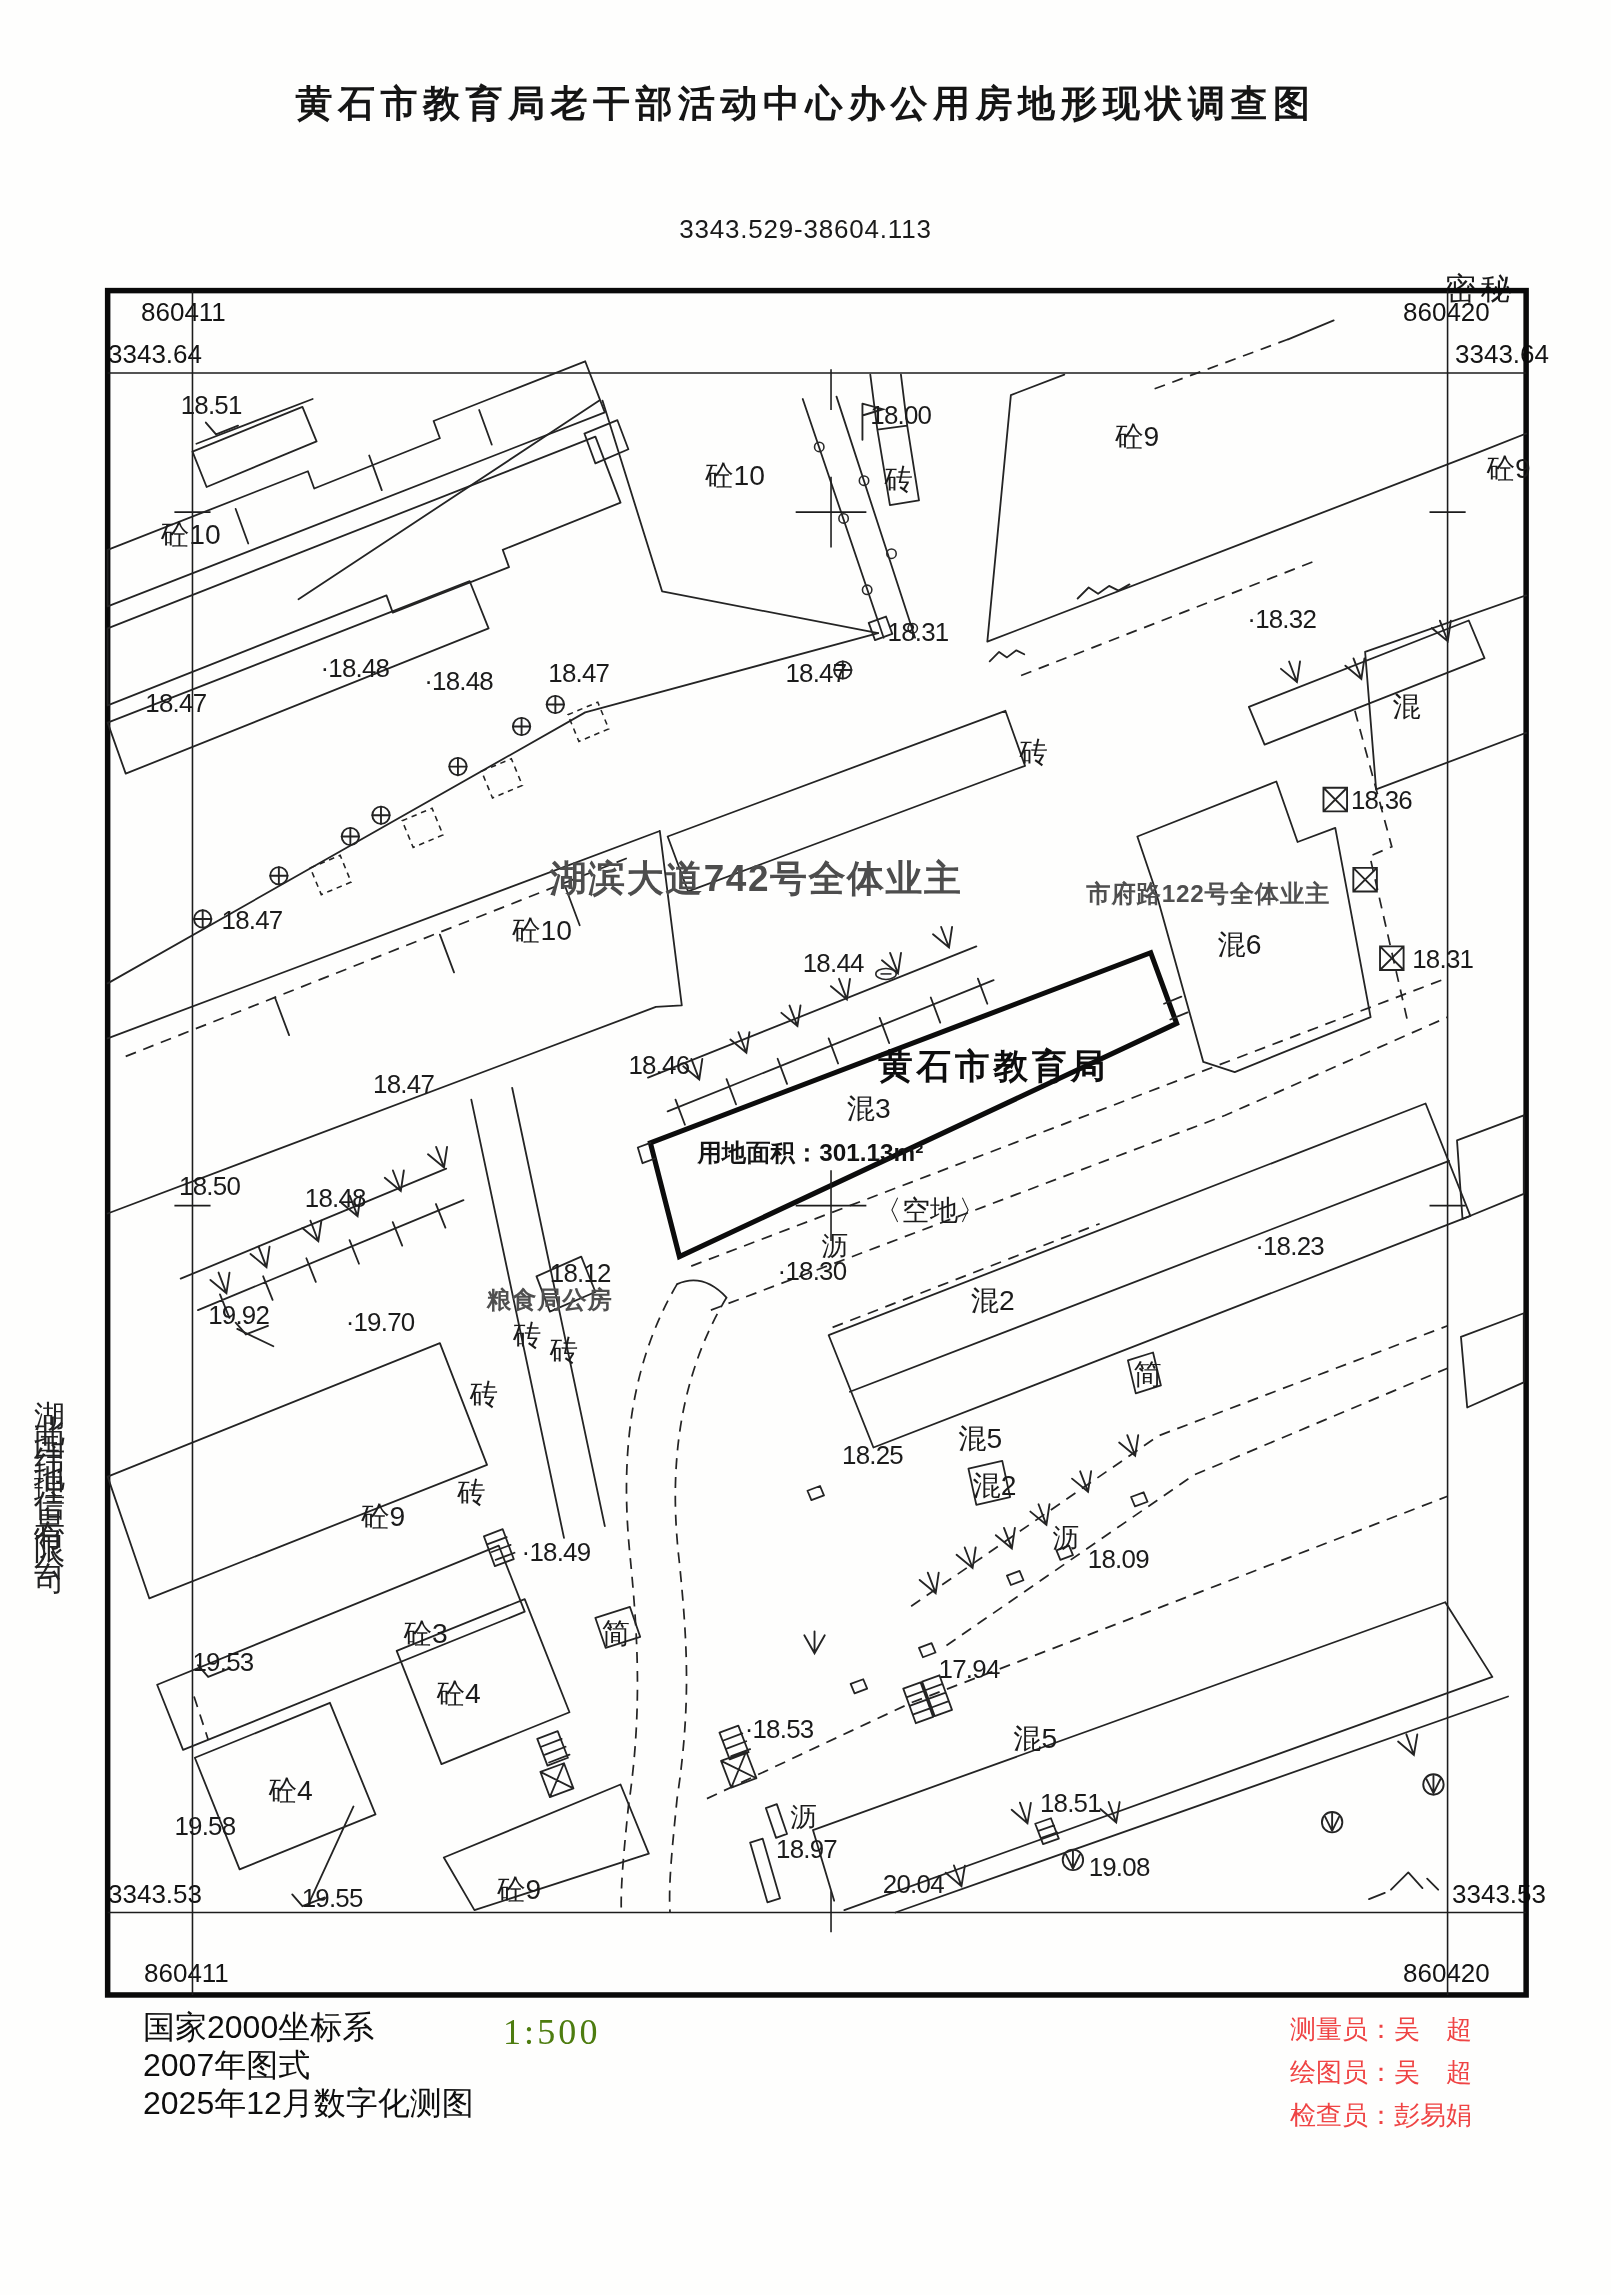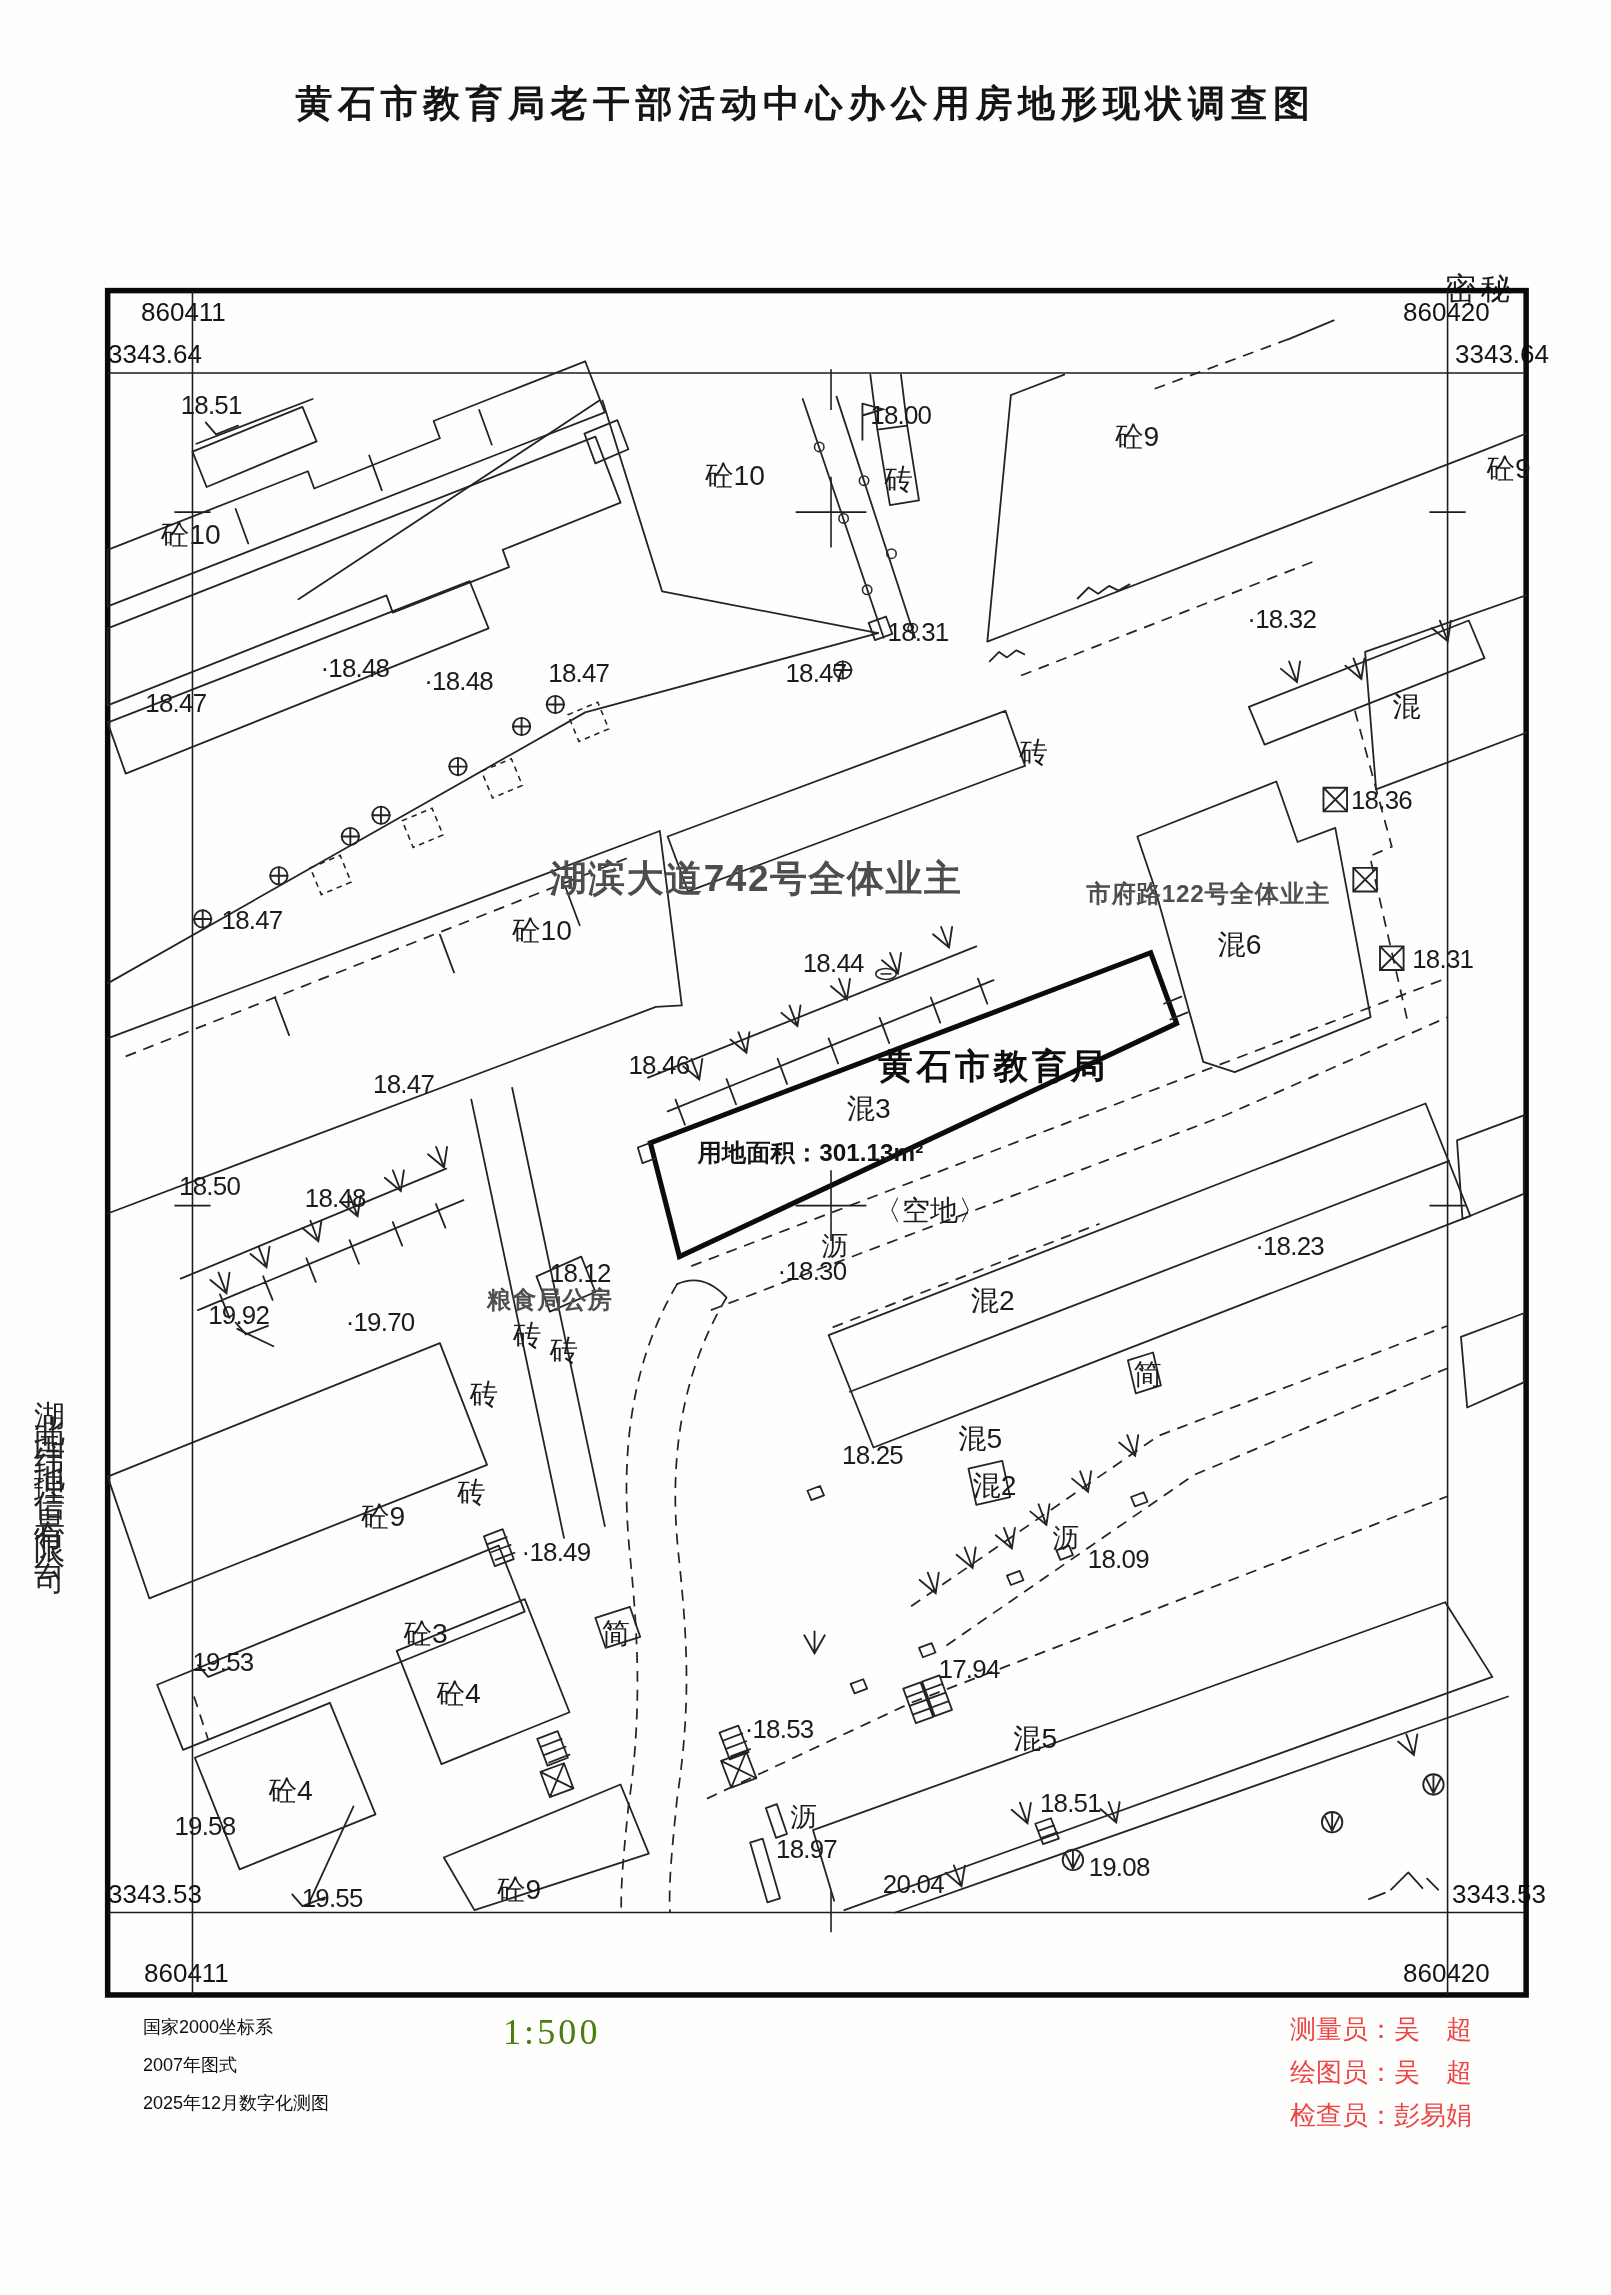--- a/index.html
+++ b/index.html
@@ -6,21 +6,21 @@
   #page{position:relative;width:1611px;height:2295px;background:#fefefd;overflow:hidden;
         font-family:"Liberation Sans",sans-serif;color:#111;}
   .abs{position:absolute;}
   #title{left:0;right:0;top:79px;text-align:center;font-size:37px;font-weight:600;
          letter-spacing:5.5px;color:#151515;}
   #subtitle{left:0;right:0;top:214px;text-align:center;font-size:26px;letter-spacing:0.8px;color:#1a1a1a;}
   #security{left:1445px;top:248px;font-size:31px;letter-spacing:4.7px;color:#1a1a1a;margin-top:20px;}
   .corner{font-size:26px;color:#141414;letter-spacing:0px;}
   #company{left:28px;top:1376px;writing-mode:vertical-rl;text-orientation:upright;
            font-size:31px;letter-spacing:15px;color:#222;font-weight:500;}
-  #notes{left:143px;top:2008px;font-size:18px;line-height:38px;color:#0e0e0e;font-weight:500;}
+  #notes{left:143px;top:2008px;font-size:32px;line-height:38px;color:#0e0e0e;font-weight:500;}
   #scale{left:503px;top:2011px;font-size:36px;font-family:"Liberation Serif",serif;
          letter-spacing:3.1px;color:#4d7c0f;}
   #credits{left:1290px;top:2008px;font-size:26px;line-height:43px;font-weight:400;color:#ef4444;}
   svg{position:absolute;left:0;top:0;}
   .lw{stroke:#242424;stroke-width:2.3;fill:none;stroke-linejoin:round;stroke-linecap:round;}
   .lw2{stroke:#2a2a2a;stroke-width:2;fill:none;}
   .bold{stroke:#0c0c0c;stroke-width:6.5;fill:none;stroke-linejoin:miter;}
   .dash{stroke:#242424;stroke-width:2.2;fill:none;stroke-dasharray:14 10;}
   .dot{stroke:#242424;stroke-width:2;fill:none;stroke-dasharray:7 6;}
   .frame{stroke:#0a0a0a;stroke-width:7;fill:none;}
@@ -34,20 +34,21 @@
   .parcel-owner{font-size:44px;font-weight:700;fill:#0d0d0d;letter-spacing:5px;}
   .note{font-size:31px;font-weight:600;fill:#141414;}
   .sym{stroke:#242424;stroke-width:2.4;fill:none;stroke-linecap:round;}
 </style>
 </head>
 <body>
 
 <div id="page">
 
   <div id="title" class="abs">黄石市教育局老干部活动中心办公用房地形现状调查图</div>
+  <div id="subtitle" class="abs">3343.529-38604.113</div>
   <div id="security" class="abs">密秘</div>
   <div id="company" class="abs">湖北国纬地理信息有限公司</div>
 
   <div class="abs corner" style="left:141px;top:297px">860411</div>
   <div class="abs corner" style="left:108px;top:339px">3343.64</div>
   <div class="abs corner" style="left:1403px;top:297px">860420</div>
   <div class="abs corner" style="left:1455px;top:339px">3343.64</div>
   <div class="abs corner" style="left:108px;top:1879px">3343.53</div>
   <div class="abs corner" style="left:144px;top:1958px">860411</div>
   <div class="abs corner" style="left:1452px;top:1879px">3343.53</div>

